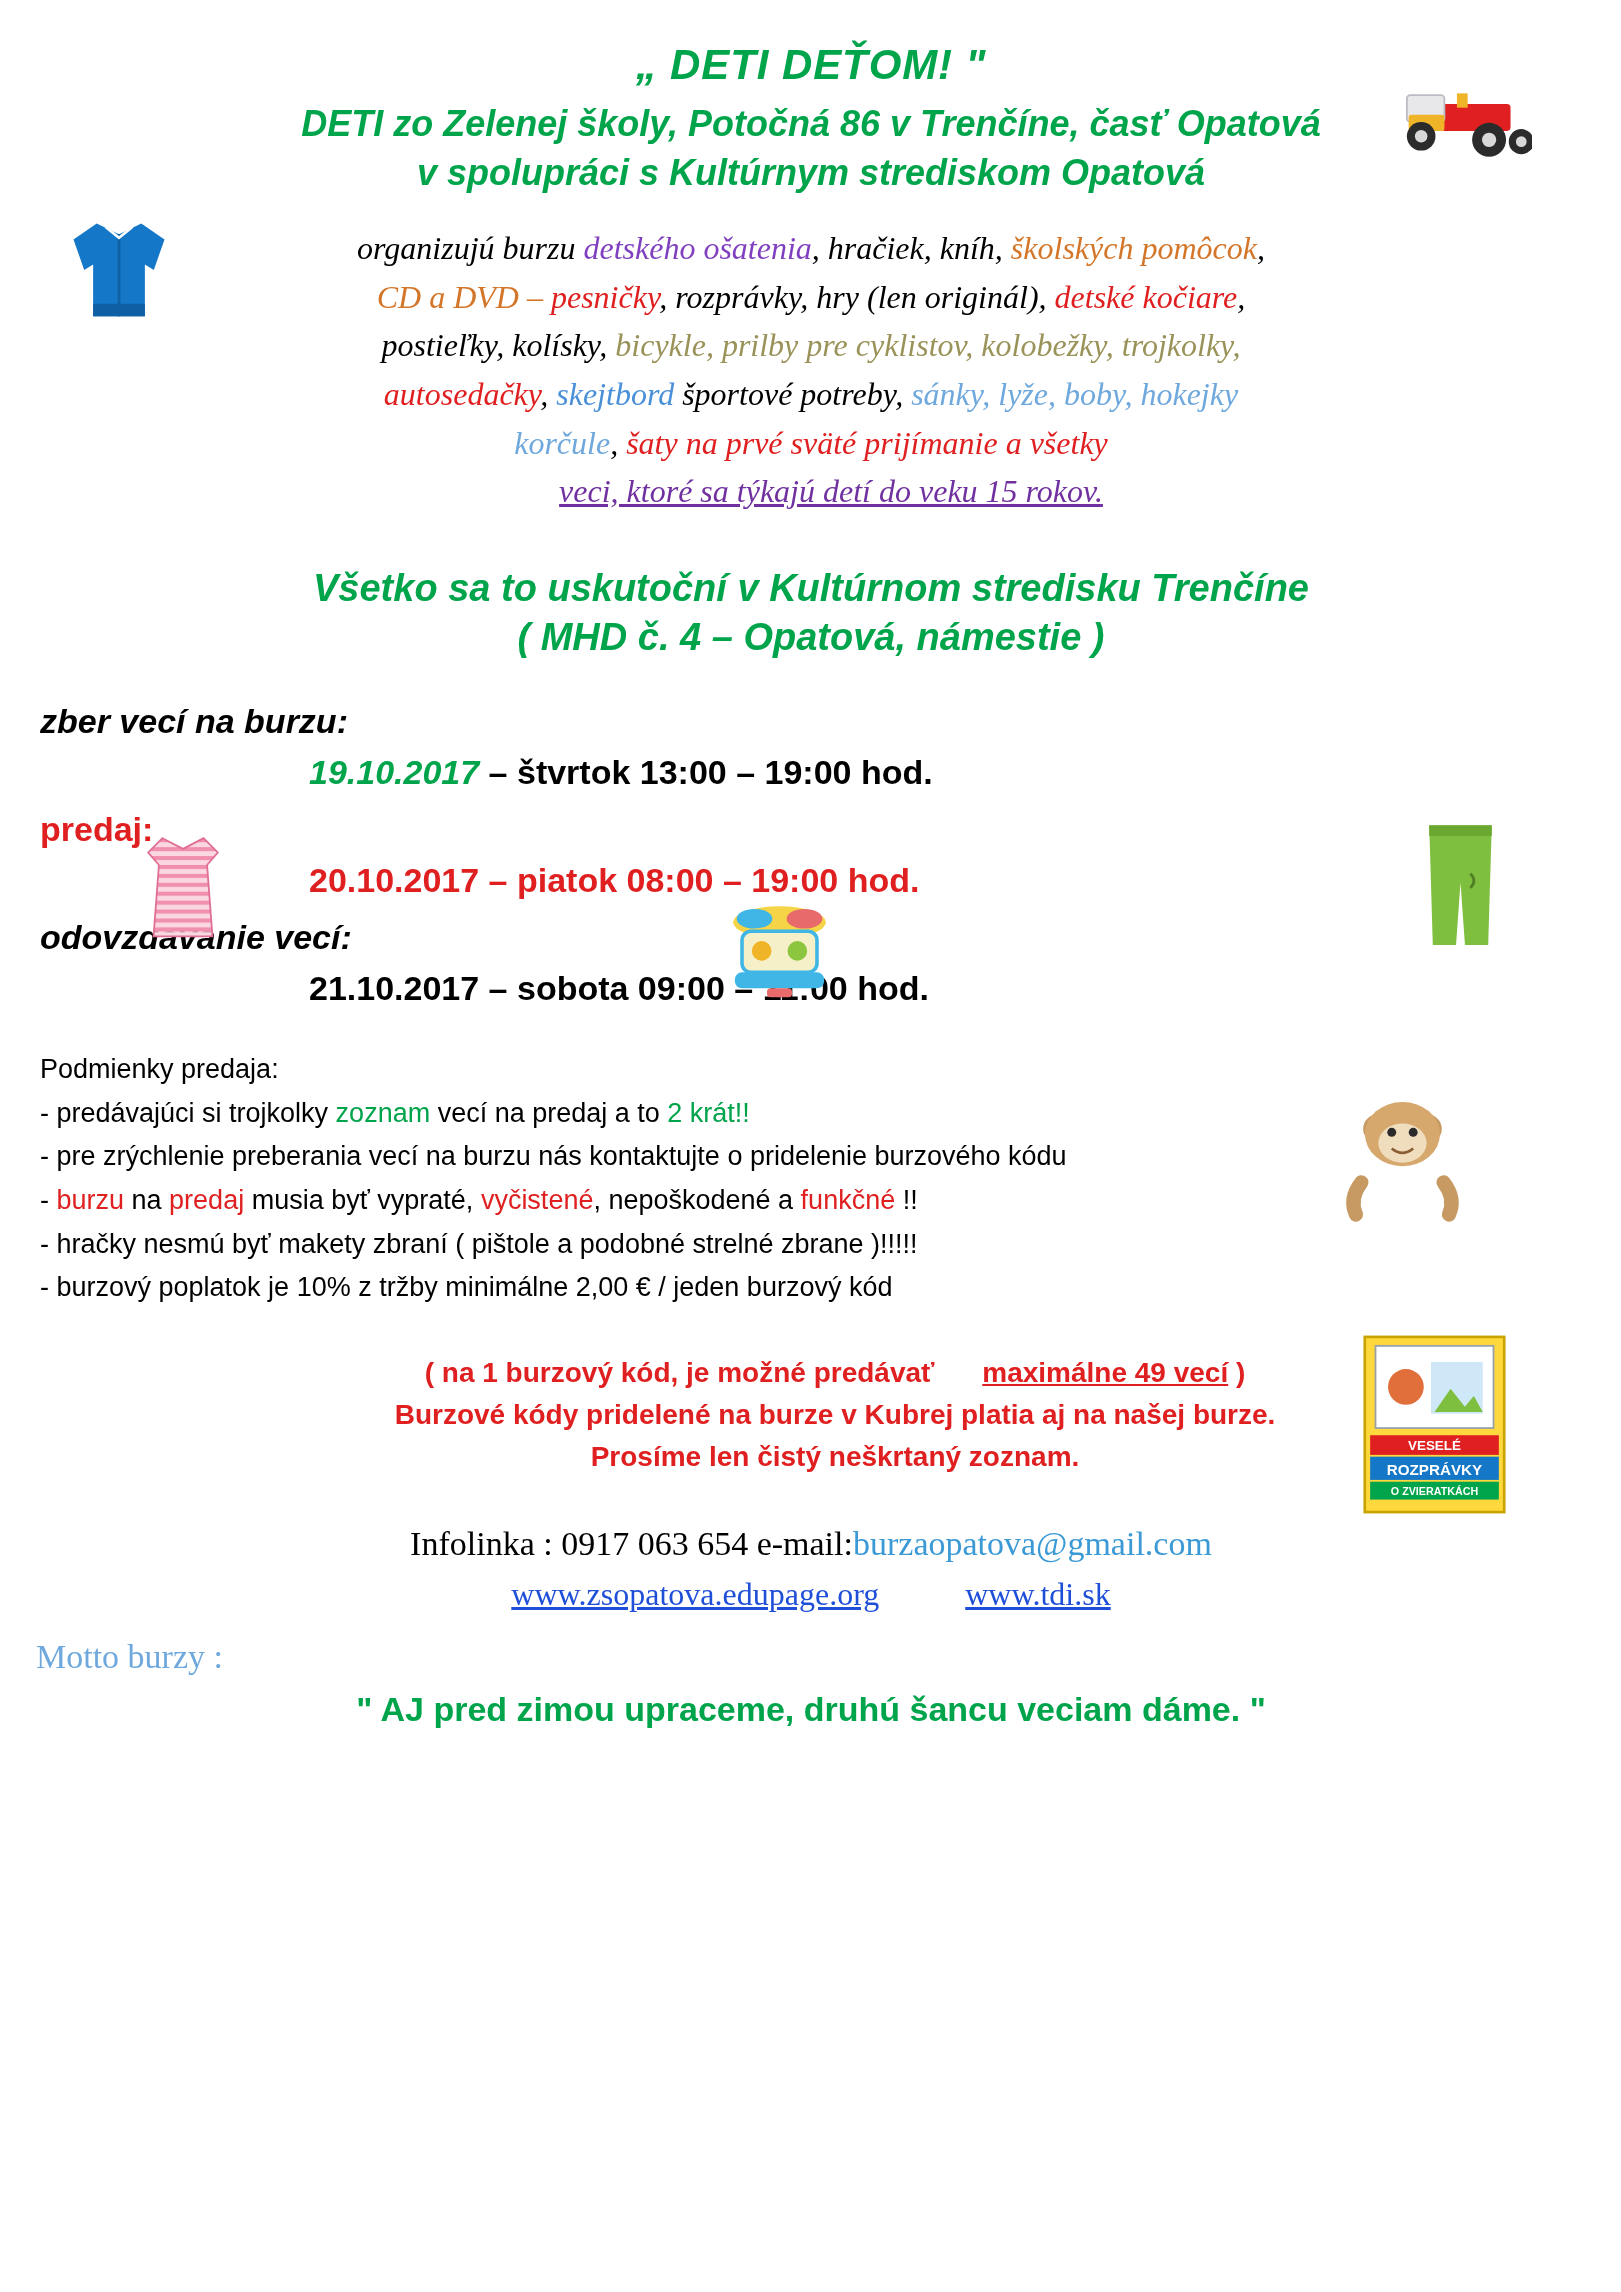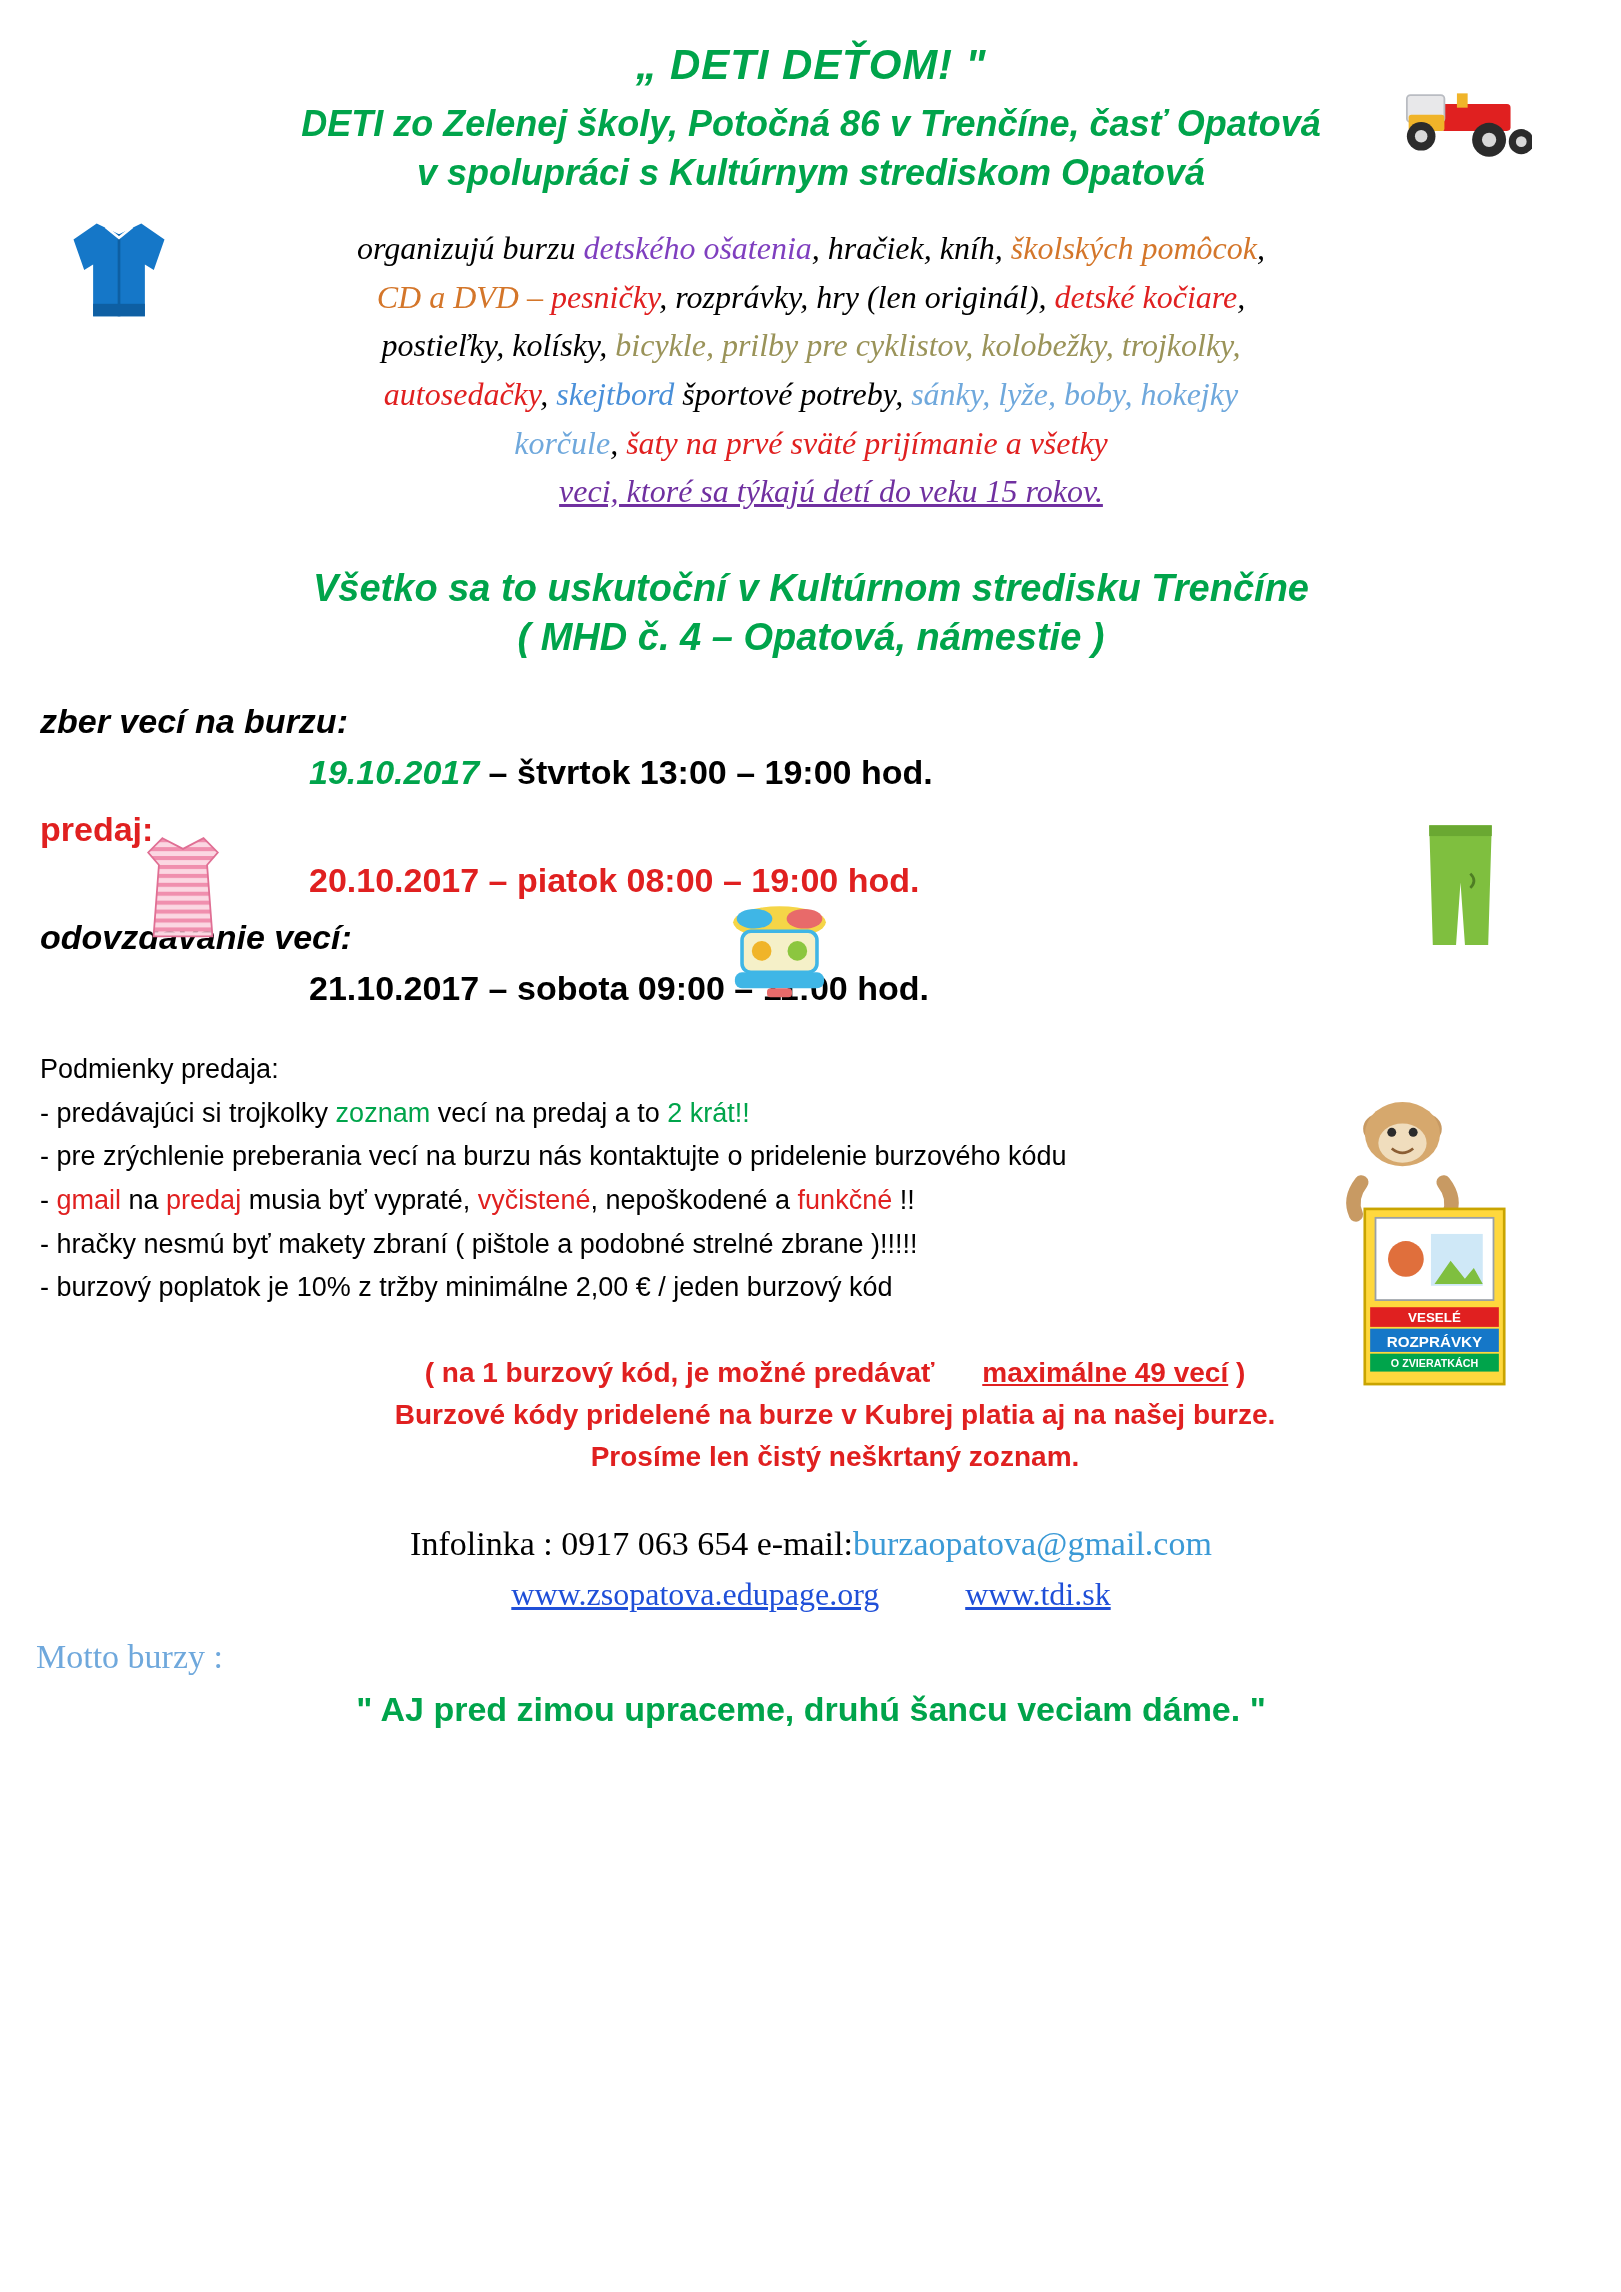--- a/index.html
+++ b/index.html
@@ -176,21 +176,21 @@
   .jacket { left: 61px; top: 170px; width: 116px; height: 116px; }
   
   .dress { left: 125px; top: 788px; width: 116px; height: 121px; }
   
   .trousers { right: 121px; top: 779px; width: 81px; height: 134px; }
   
   .carousel { left: 708px; top: 851px; width: 143px; height: 116px; }
   
   .monkey { right: 148px; top: 1052px; width: 152px; height: 143px; }
   
-  .book { right: 116px; top: 1166px; width: 143px; height: 179px; }
+  .book { right: 116px; top: 1294px; width: 143px; height: 179px; }
 </style>
 </head>
 <body>
 
 <div class="page">
 
   <div class="deco tractor">
     <svg width="143" height="81" viewBox="0 0 160 90">
       <rect x="58" y="30" width="78" height="30" rx="4" fill="#e02020"></rect>
       <rect x="20" y="20" width="42" height="30" rx="4" fill="#e8e8ea" stroke="#b9bcc2" stroke-width="2"></rect>
@@ -321,21 +321,21 @@
 
     <div>
       <span class="c-black">- predávajúci si trojkolky </span><span class="c-green">zoznam</span><span class="c-black"> vecí na predaj a to </span><span class="c-green">2 krát!!</span>
     </div>
 
     <div>
       <span class="c-black">- pre zrýchlenie preberania vecí na burzu nás kontaktujte o pridelenie burzového kódu</span>
     </div>
 
     <div>
-      <span class="c-black">- </span><span class="c-red">gmail</span><span class="c-black"> na </span><span class="c-red">predaj</span><span class="c-black"> musia byť vypraté, </span><span class="c-red">vyčistené</span><span class="c-black">, nepoškodené a </span><span class="c-red">funkčné</span><span class="c-black"> !!</span>
+      <span class="c-black">- </span><span class="c-red">burzu</span><span class="c-black"> na </span><span class="c-red">predaj</span><span class="c-black"> musia byť vypraté, </span><span class="c-red">vyčistené</span><span class="c-black">, nepoškodené a </span><span class="c-red">funkčné</span><span class="c-black"> !!</span>
     </div>
 
     <div>
       <span class="c-black">- hračky nesmú byť makety zbraní ( pištole a podobné strelné zbrane )!!!!!</span>
     </div>
 
     <div>
       <span class="c-black">- burzový poplatok je 10% z tržby minimálne 2,00 € / jeden burzový kód</span>
     </div>
   </div>

